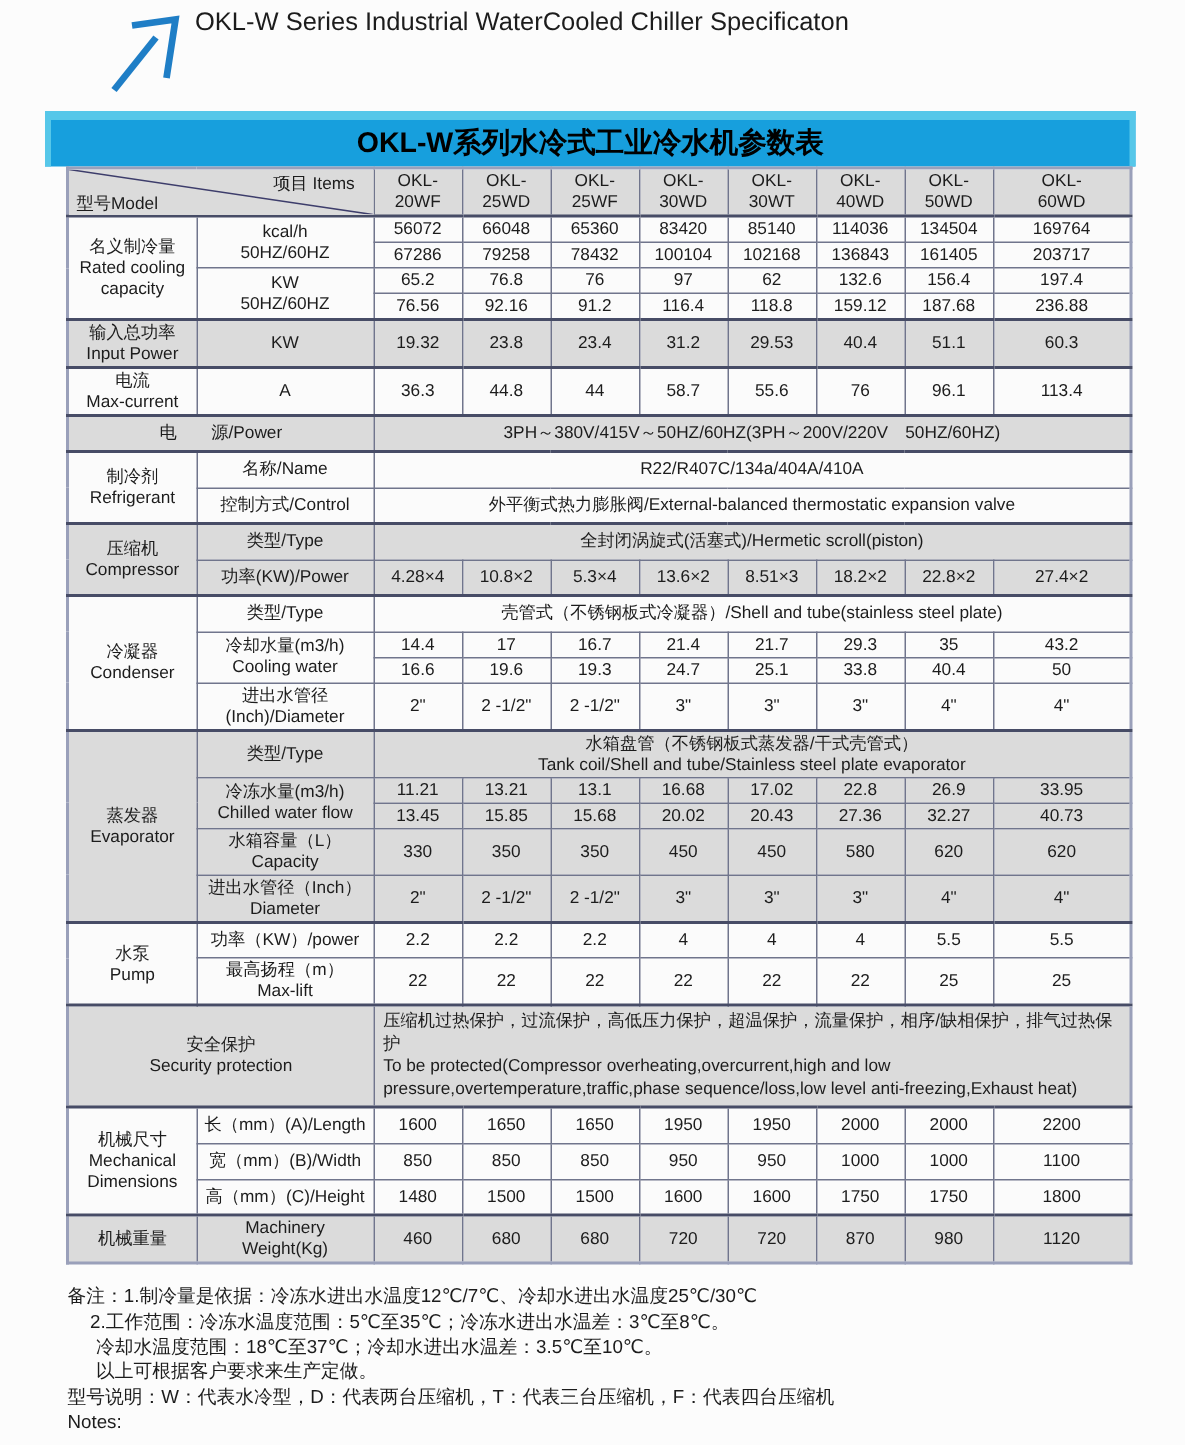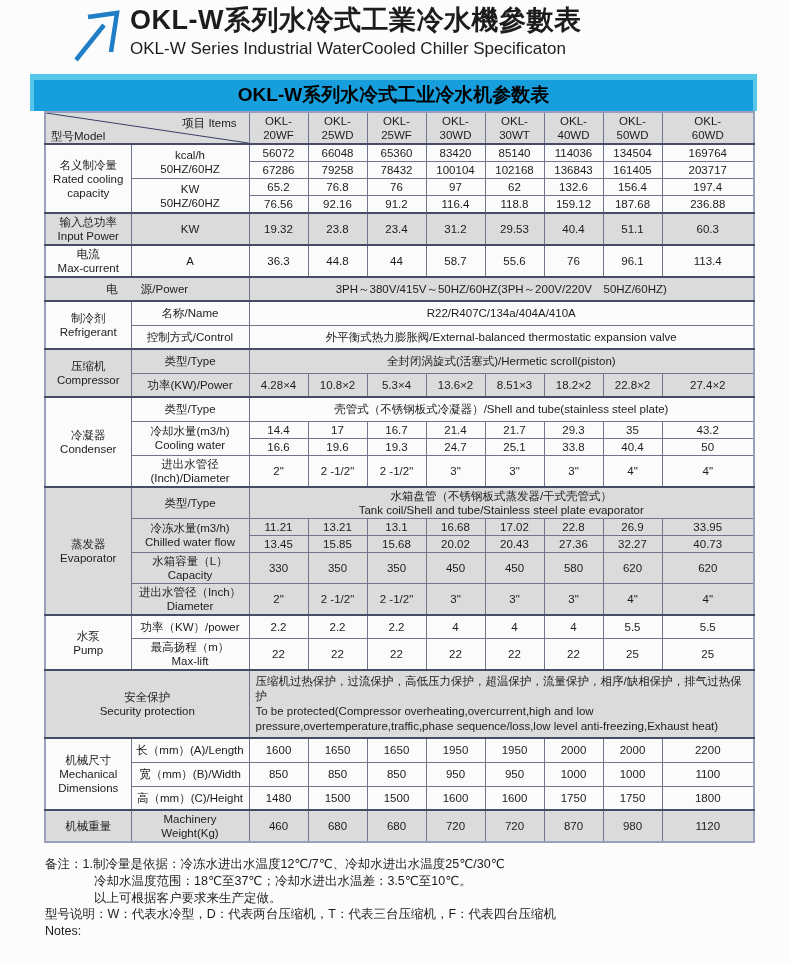--- a/index.html
+++ b/index.html
@@ -37,34 +37,33 @@
   td.txt{text-align:left;padding:3px 6px;line-height:1.3;}
   td.corner{position:relative;padding:0;}
   td.corner .c-tr{position:absolute;top:3px;right:12px;font-size:11.5px;}
   td.corner .c-bl{position:absolute;bottom:0;left:5px;font-size:11.5px;}
   td.corner svg{position:absolute;left:0;top:0;width:100%;height:100%;display:block;}
   
   .notes{margin:14px 0 0 33px;font-size:12.5px;line-height:1.18;}
   .note{margin:2px 0;}
   .ind0{margin-left:12px;}
   .ind1{margin-left:27px;}
-  .ind2{margin-left:61px;}
+  .ind2{margin-left:31px;}
 </style>
 </head>
 <body>
 
 <div class="page-header">
   <div class="arrow-wrap">
     <svg viewBox="0 0 54 62" fill="none">
       <path d="M6 56 L34 21" stroke="#1F7EC6" stroke-width="4.5"></path>
       <path d="M18 13 L47 9 L41 48" stroke="#1F7EC6" stroke-width="4.5" fill="none"></path>
     </svg>
   </div>
   <div class="titles">
-    <div class="zh">OKL-W系列水冷式工業冷水機參數表</div>
     <div class="en">OKL-W Series Industrial WaterCooled Chiller Specificaton</div>
   </div>
 </div>
 
 <div class="banner">OKL-W系列水冷式工业冷水机参数表</div>
 
 <div class="table-wrap">
   <table>
     <colgroup>
       <col style="width:86px">
@@ -376,17 +375,18 @@
           <td>870</td>
           <td>980</td>
           <td>1120</td>
         </tr>
       </tbody>
   </table>
 </div>
 
 <div class="notes">
     <div class="note ind0">备注：1.制冷量是依据：冷冻水进出水温度12℃/7℃、冷却水进出水温度25℃/30℃</div>
+    <div class="note ind1">2.工作范围：冷冻水温度范围：5℃至35℃；冷冻水进出水温差：3℃至8℃。</div>
     <div class="note ind2">冷却水温度范围：18℃至37℃；冷却水进出水温差：3.5℃至10℃。</div>
     <div class="note ind2">以上可根据客户要求来生产定做。</div>
     <div class="note ind0">型号说明：W：代表水冷型，D：代表两台压缩机，T：代表三台压缩机，F：代表四台压缩机</div>
     <div class="note ind0">Notes:</div>
   </div>
 
 </body></html>

